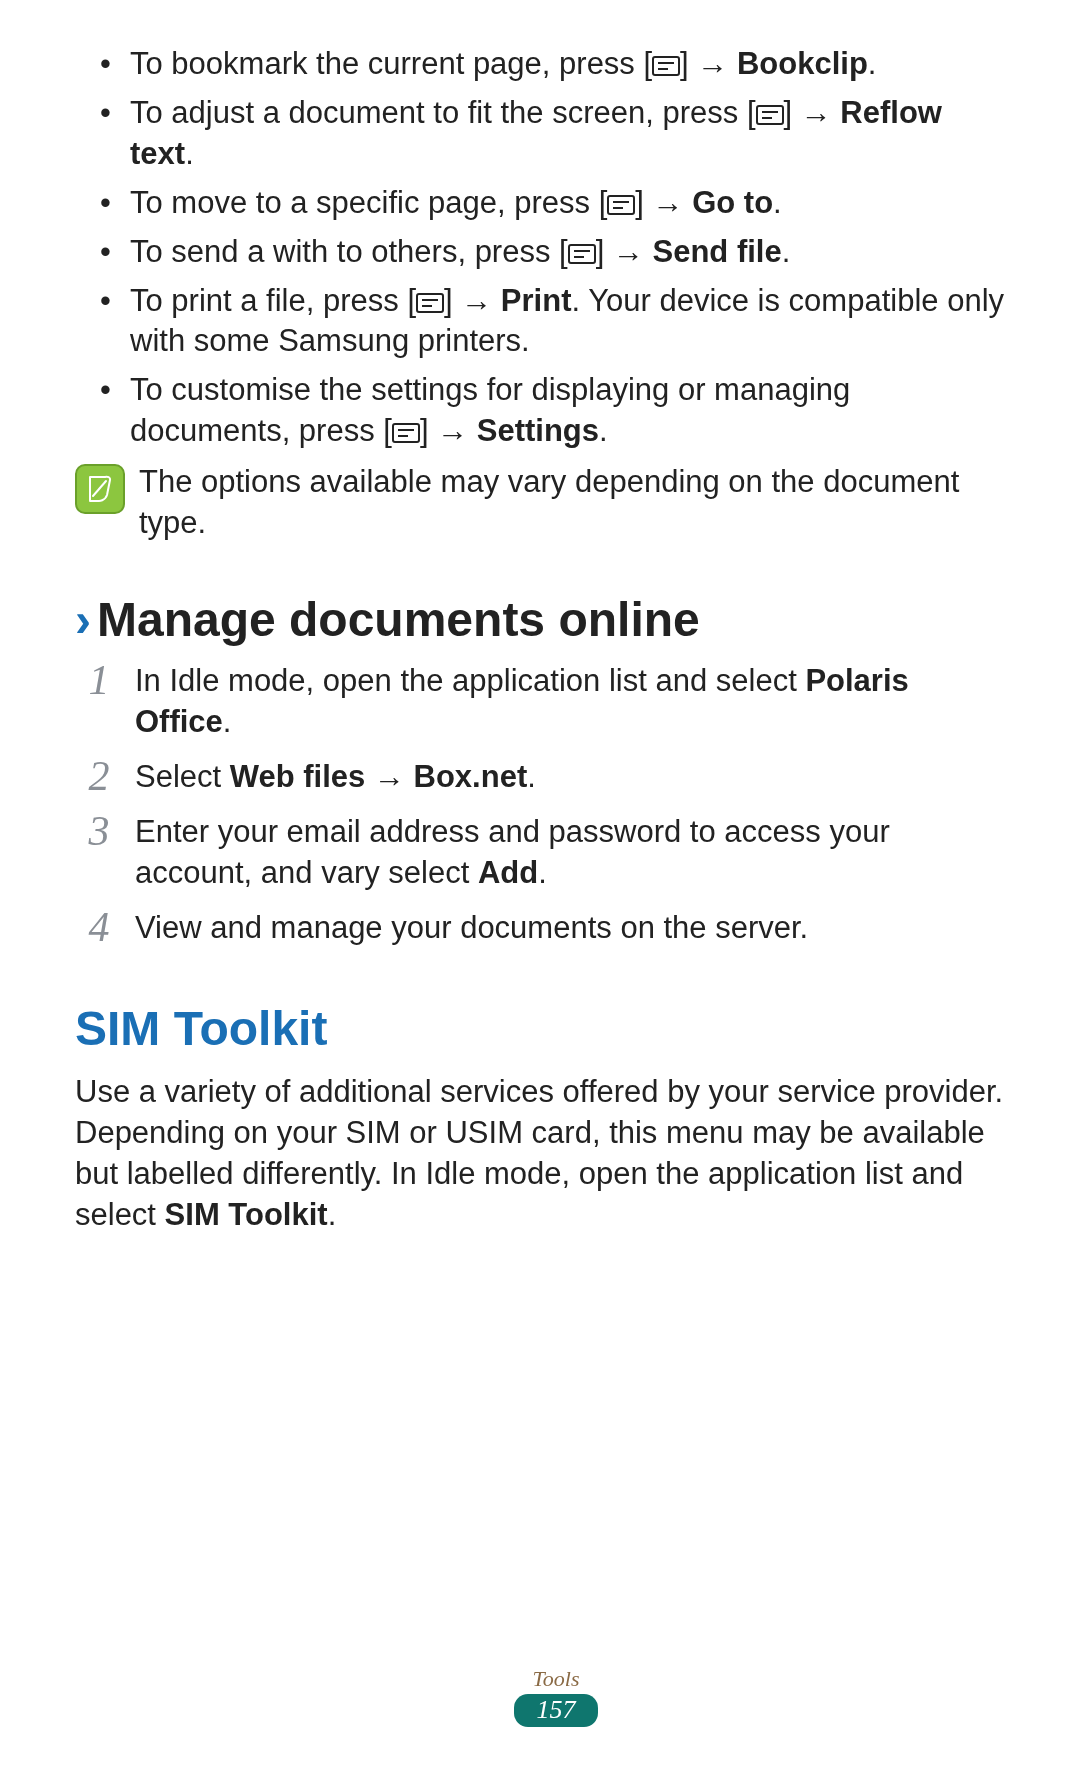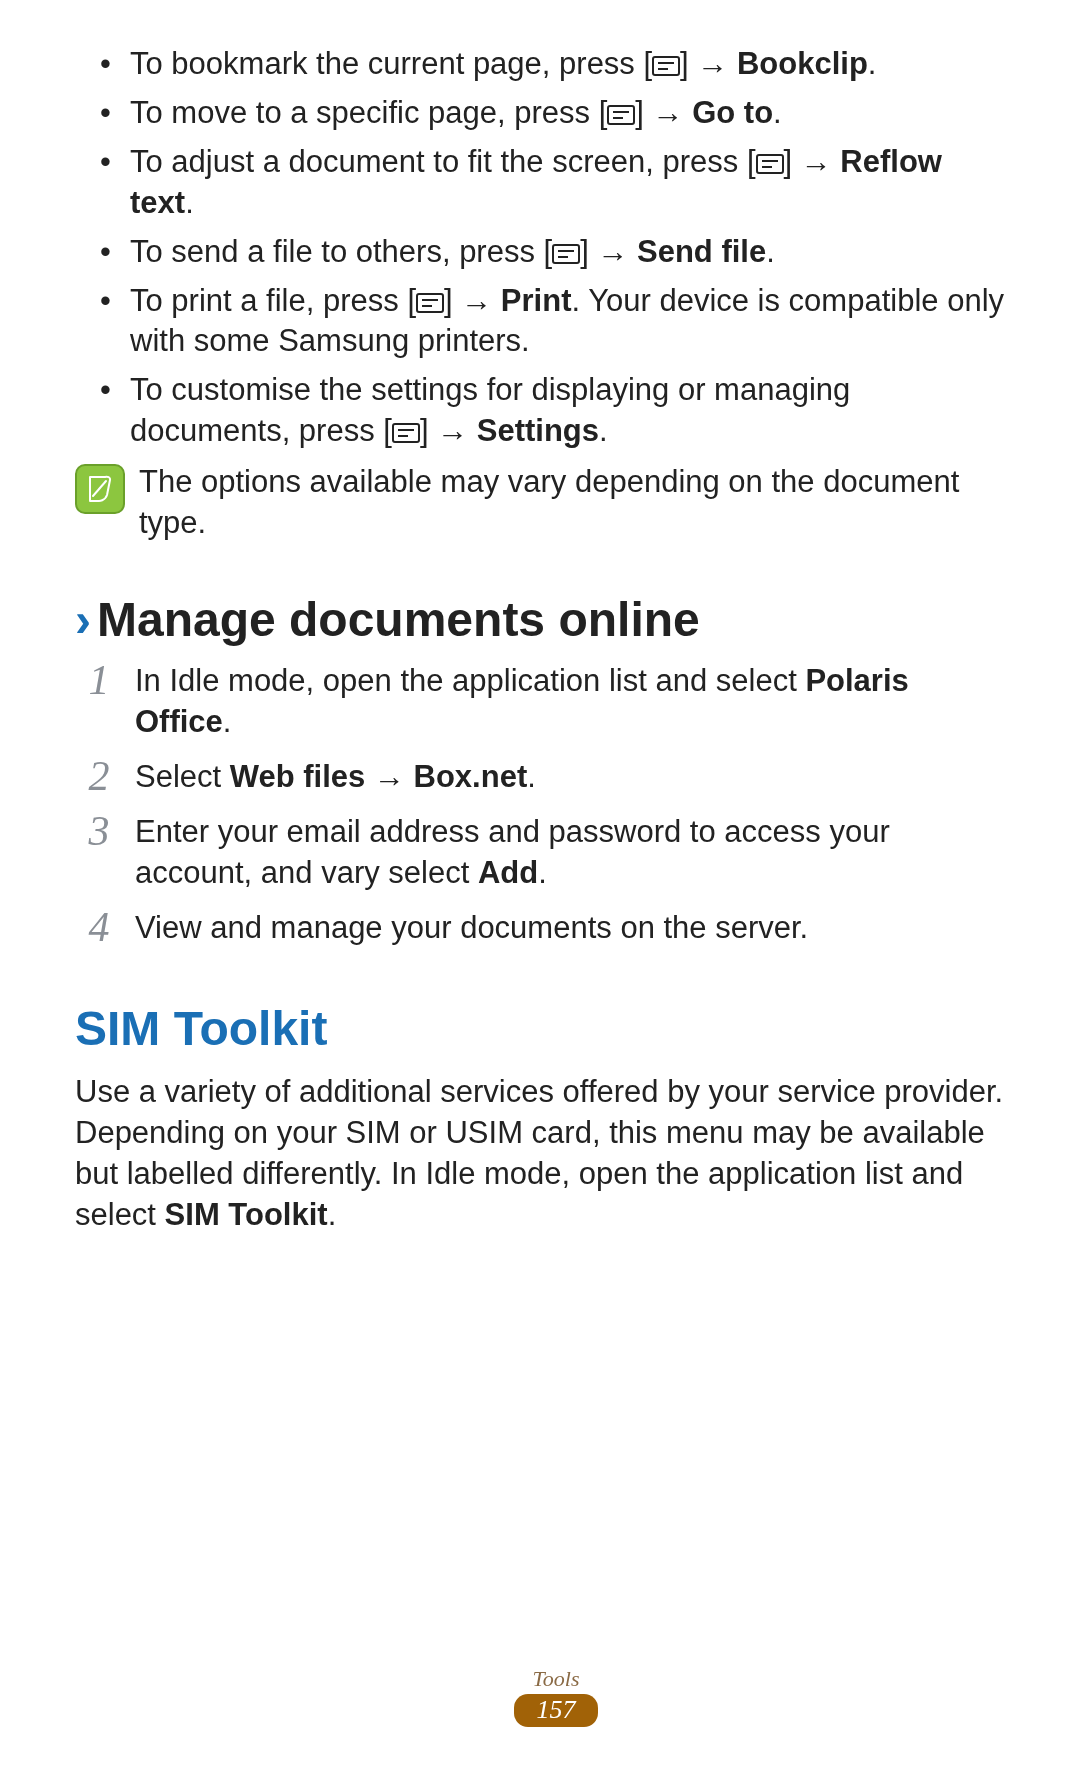--- a/index.html
+++ b/index.html
@@ -138,21 +138,21 @@
     font-style: italic;
     font-size: 22px;
     color: #8a6a45;
     margin-bottom: 2px;
   }
   .page-badge {
     display: inline-block;
     min-width: 60px;
     padding: 2px 12px;
     border-radius: 14px;
-    background: #a16207;
+    background: #0f766e;
     color: #fff;
     font-family: Georgia, "Times New Roman", serif;
     font-style: italic;
     font-size: 26px;
     line-height: 1.1;
   }
 </style>
 </head>
 <body>
 
@@ -163,35 +163,35 @@
     <ul class="bullets">
 
       <li>
         <span>To bookmark the current page, press [</span><span class="menu-icon"><svg width="28" height="20" viewBox="0 0 28 20">
               <rect x="1" y="1" width="26" height="18" rx="2" fill="none" stroke="#222" stroke-width="2"></rect>
               <line x1="6" y1="7" x2="22" y2="7" stroke="#222" stroke-width="2"></line>
               <line x1="6" y1="13" x2="16" y2="13" stroke="#222" stroke-width="2"></line>
             </svg></span><span>] → </span><span class="bold">Bookclip</span><span>.</span>
       </li>
       <li>
+        <span>To adjust a document to fit the screen, press [</span><span class="menu-icon"><svg width="28" height="20" viewBox="0 0 28 20">
+              <rect x="1" y="1" width="26" height="18" rx="2" fill="none" stroke="#222" stroke-width="2"></rect>
+              <line x1="6" y1="7" x2="22" y2="7" stroke="#222" stroke-width="2"></line>
+              <line x1="6" y1="13" x2="16" y2="13" stroke="#222" stroke-width="2"></line>
+            </svg></span><span>] → </span><span class="bold">Reflow text</span><span>.</span>
+      </li>
+      <li>
         <span>To move to a specific page, press [</span><span class="menu-icon"><svg width="28" height="20" viewBox="0 0 28 20">
               <rect x="1" y="1" width="26" height="18" rx="2" fill="none" stroke="#222" stroke-width="2"></rect>
               <line x1="6" y1="7" x2="22" y2="7" stroke="#222" stroke-width="2"></line>
               <line x1="6" y1="13" x2="16" y2="13" stroke="#222" stroke-width="2"></line>
             </svg></span><span>] → </span><span class="bold">Go to</span><span>.</span>
       </li>
       <li>
-        <span>To adjust a document to fit the screen, press [</span><span class="menu-icon"><svg width="28" height="20" viewBox="0 0 28 20">
-              <rect x="1" y="1" width="26" height="18" rx="2" fill="none" stroke="#222" stroke-width="2"></rect>
-              <line x1="6" y1="7" x2="22" y2="7" stroke="#222" stroke-width="2"></line>
-              <line x1="6" y1="13" x2="16" y2="13" stroke="#222" stroke-width="2"></line>
-            </svg></span><span>] → </span><span class="bold">Reflow text</span><span>.</span>
-      </li>
-      <li>
-        <span>To send a file to others, press [</span><span class="menu-icon"><svg width="28" height="20" viewBox="0 0 28 20">
+        <span>To send a with to others, press [</span><span class="menu-icon"><svg width="28" height="20" viewBox="0 0 28 20">
               <rect x="1" y="1" width="26" height="18" rx="2" fill="none" stroke="#222" stroke-width="2"></rect>
               <line x1="6" y1="7" x2="22" y2="7" stroke="#222" stroke-width="2"></line>
               <line x1="6" y1="13" x2="16" y2="13" stroke="#222" stroke-width="2"></line>
             </svg></span><span>] → </span><span class="bold">Send file</span><span>.</span>
       </li>
       <li>
         <span>To print a file, press [</span><span class="menu-icon"><svg width="28" height="20" viewBox="0 0 28 20">
               <rect x="1" y="1" width="26" height="18" rx="2" fill="none" stroke="#222" stroke-width="2"></rect>
               <line x1="6" y1="7" x2="22" y2="7" stroke="#222" stroke-width="2"></line>
               <line x1="6" y1="13" x2="16" y2="13" stroke="#222" stroke-width="2"></line>

